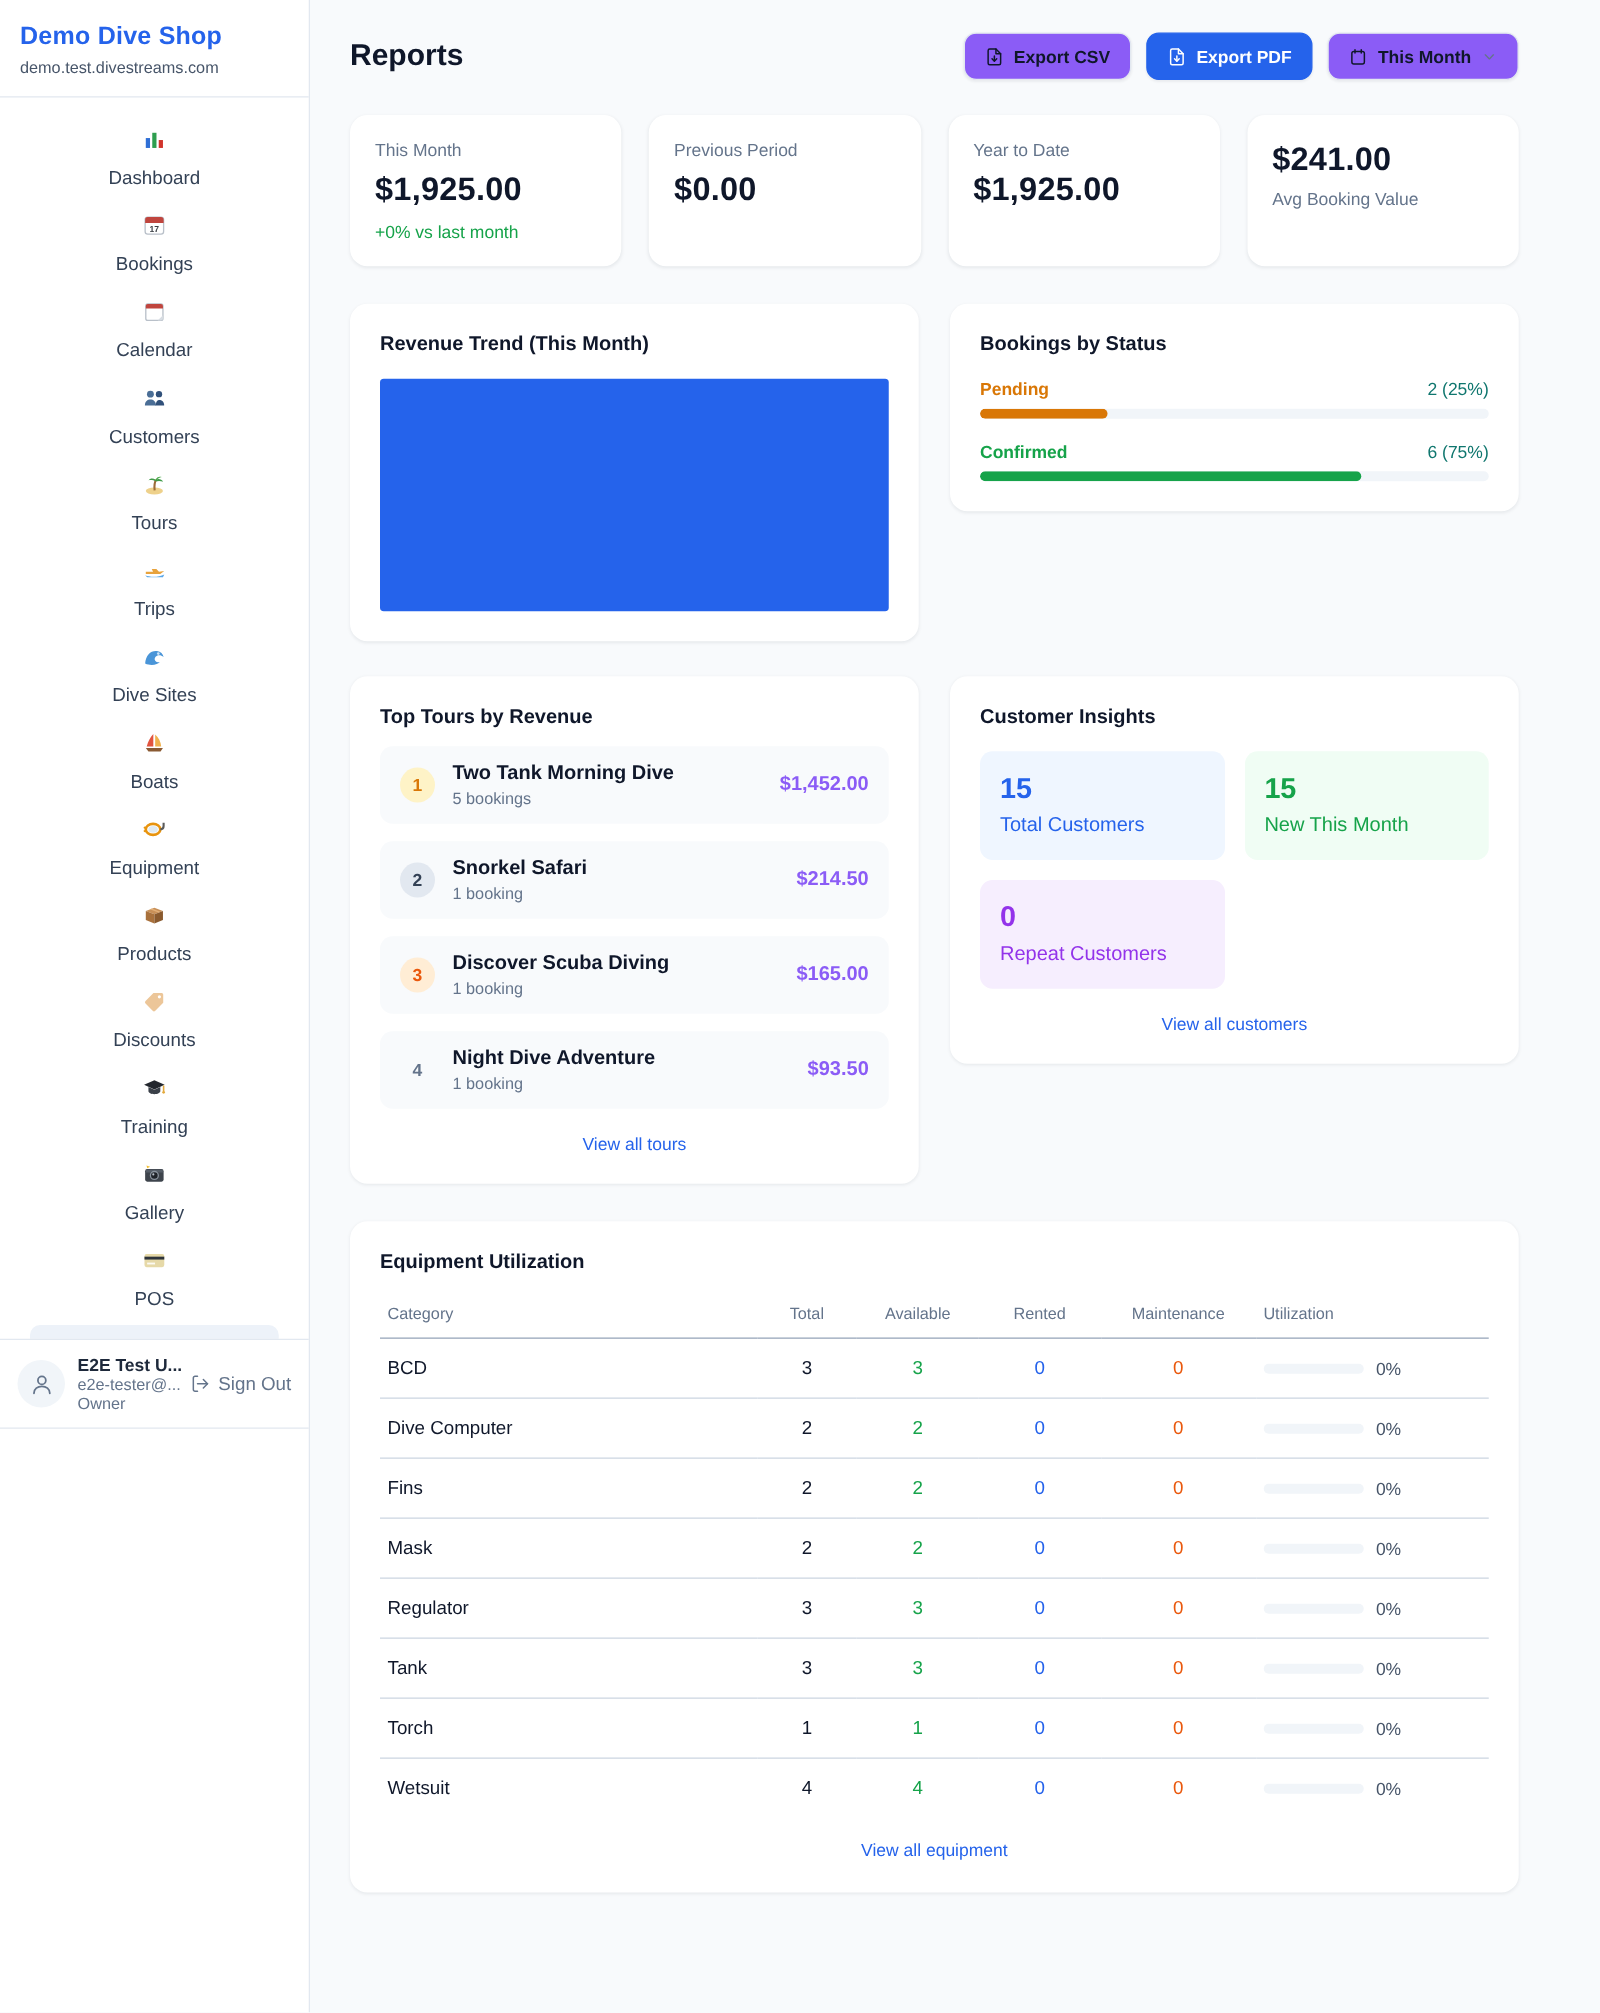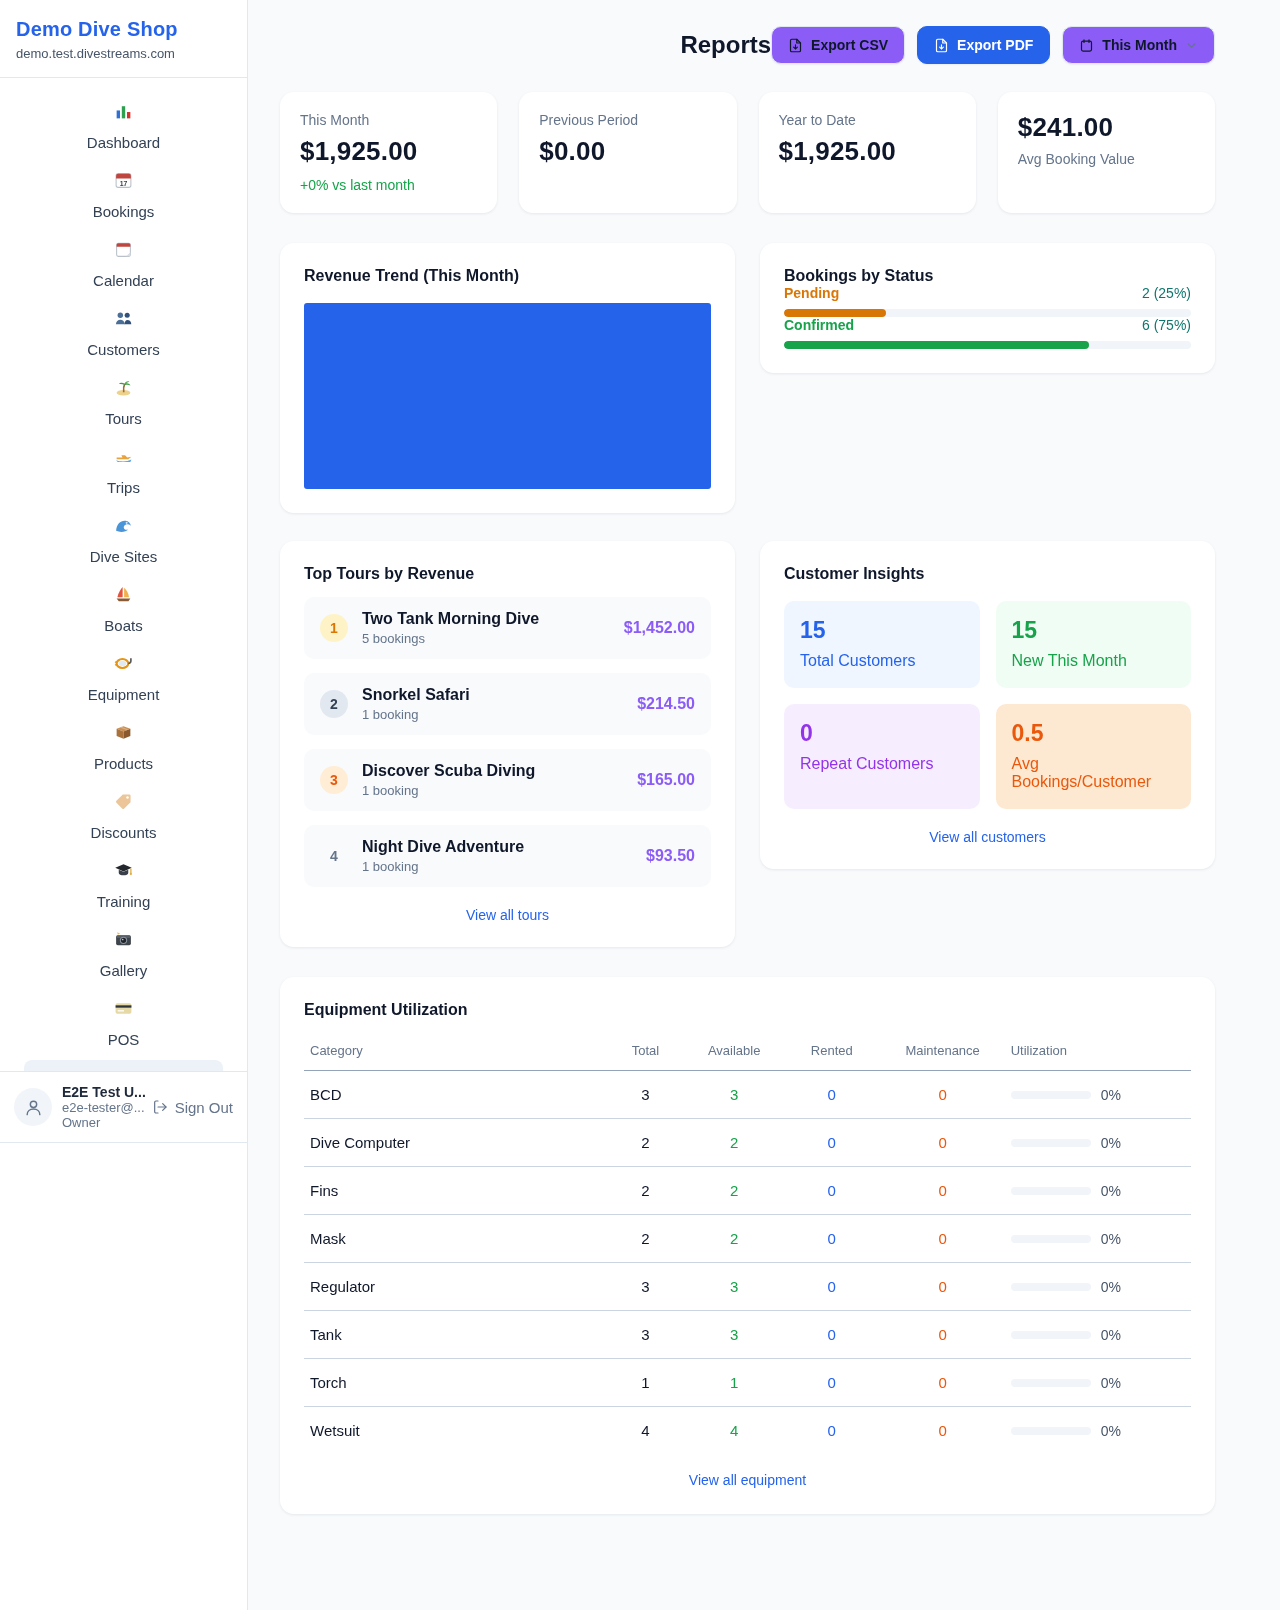--- a/index.html
+++ b/index.html
@@ -23,21 +23,21 @@
   .avatar svg { width:19px; height:19px; }
   .user-meta { min-width:0; flex:1; }
   .user-name { font-size:14px; font-weight:700; color:#1e293b; white-space:nowrap; }
   .user-email, .user-role { font-size:13px; color:#64748b; white-space:nowrap; }
   .signout { display:flex; align-items:center; gap:7px; font-size:15px; color:#64748b; cursor:pointer; flex:none; }
   .signout svg { width:16px; height:16px; }
 
   
   .main { flex:1; padding:26px 32px 60px; }
   .content { max-width:935px; }
-  .page-head { display:flex; align-items:center; justify-content:flex-end; }
+  .page-head { display:flex; align-items:center; justify-content:space-between; }
   .page-title { font-size:24px; font-weight:700; color:#0f172a; }
   .head-actions { display:flex; gap:12px; }
   .btn { display:inline-flex; align-items:center; gap:8px; padding:10px 16px; font-size:14px; font-weight:600;
          background:#8b5cf6; color:#0f172a; border:1px solid #e2e8f0; border-radius:10px; cursor:pointer;
          box-shadow:0 1px 2px rgba(15,23,42,.06); font-family:inherit; }
   .btn svg { width:15px; height:15px; }
   .btn-primary { background:#2563eb; border-color:#2563eb; color:#fff; }
 
   .card { background:#fff; border-radius:14px; box-shadow:0 1px 3px rgba(15,23,42,.08); }
   .card-title { font-size:16px; font-weight:700; color:#0f172a; }
@@ -48,21 +48,21 @@
   .stat-label { font-size:14px; color:#64748b; }
   .stat-value { font-size:26px; font-weight:700; color:#0f172a; margin-top:8px; letter-spacing:.2px; }
   .stat-delta { font-size:14px; color:#16a34a; margin-top:10px; }
   .stat-card.value-first .stat-value { margin-top:0; }
   .stat-card.value-first .stat-label { margin-top:8px; }
 
   
   .two-col { display:grid; grid-template-columns:1fr 1fr; gap:25px; margin-top:30px; align-items:start; }
   .panel { padding:24px; }
   .revenue-chart { margin-top:18px; height:186px; background:#2563eb; border-radius:3px; }
-  .status-row { }
+  .status-row { margin-top:18px; }
   .status-line { display:flex; justify-content:space-between; align-items:center; }
   .status-name { font-size:14px; font-weight:700; }
   .status-name.pending { color:#d97706; }
   .status-name.confirmed { color:#16a34a; }
   .status-count { font-size:14px; color:#0f766e; }
   .bar-track { margin-top:8px; height:8px; background:#f1f5f9; border-radius:4px; overflow:hidden; }
   .bar-fill { height:100%; border-radius:4px; }
   .bar-fill.pending { background:#d97706; }
   .bar-fill.confirmed { background:#16a34a; }
 
@@ -425,24 +425,20 @@
               <div class="insight-label">Total Customers</div>
             </div>
             <div class="insight-tile tile-green">
               <div class="insight-value">15</div>
               <div class="insight-label">New This Month</div>
             </div>
             <div class="insight-tile tile-purple">
               <div class="insight-value">0</div>
               <div class="insight-label">Repeat Customers</div>
             </div>
-            <div class="insight-tile tile-orange">
-              <div class="insight-value">0.5</div>
-              <div class="insight-label">Avg Bookings/Customer</div>
-            </div>
           </div>
           <a class="view-link">View all customers</a>
         </div>
       </div>
 
       <div class="card equip-card">
         <div class="card-title">Equipment Utilization</div>
         <table class="equip">
           <thead>
             <tr>

